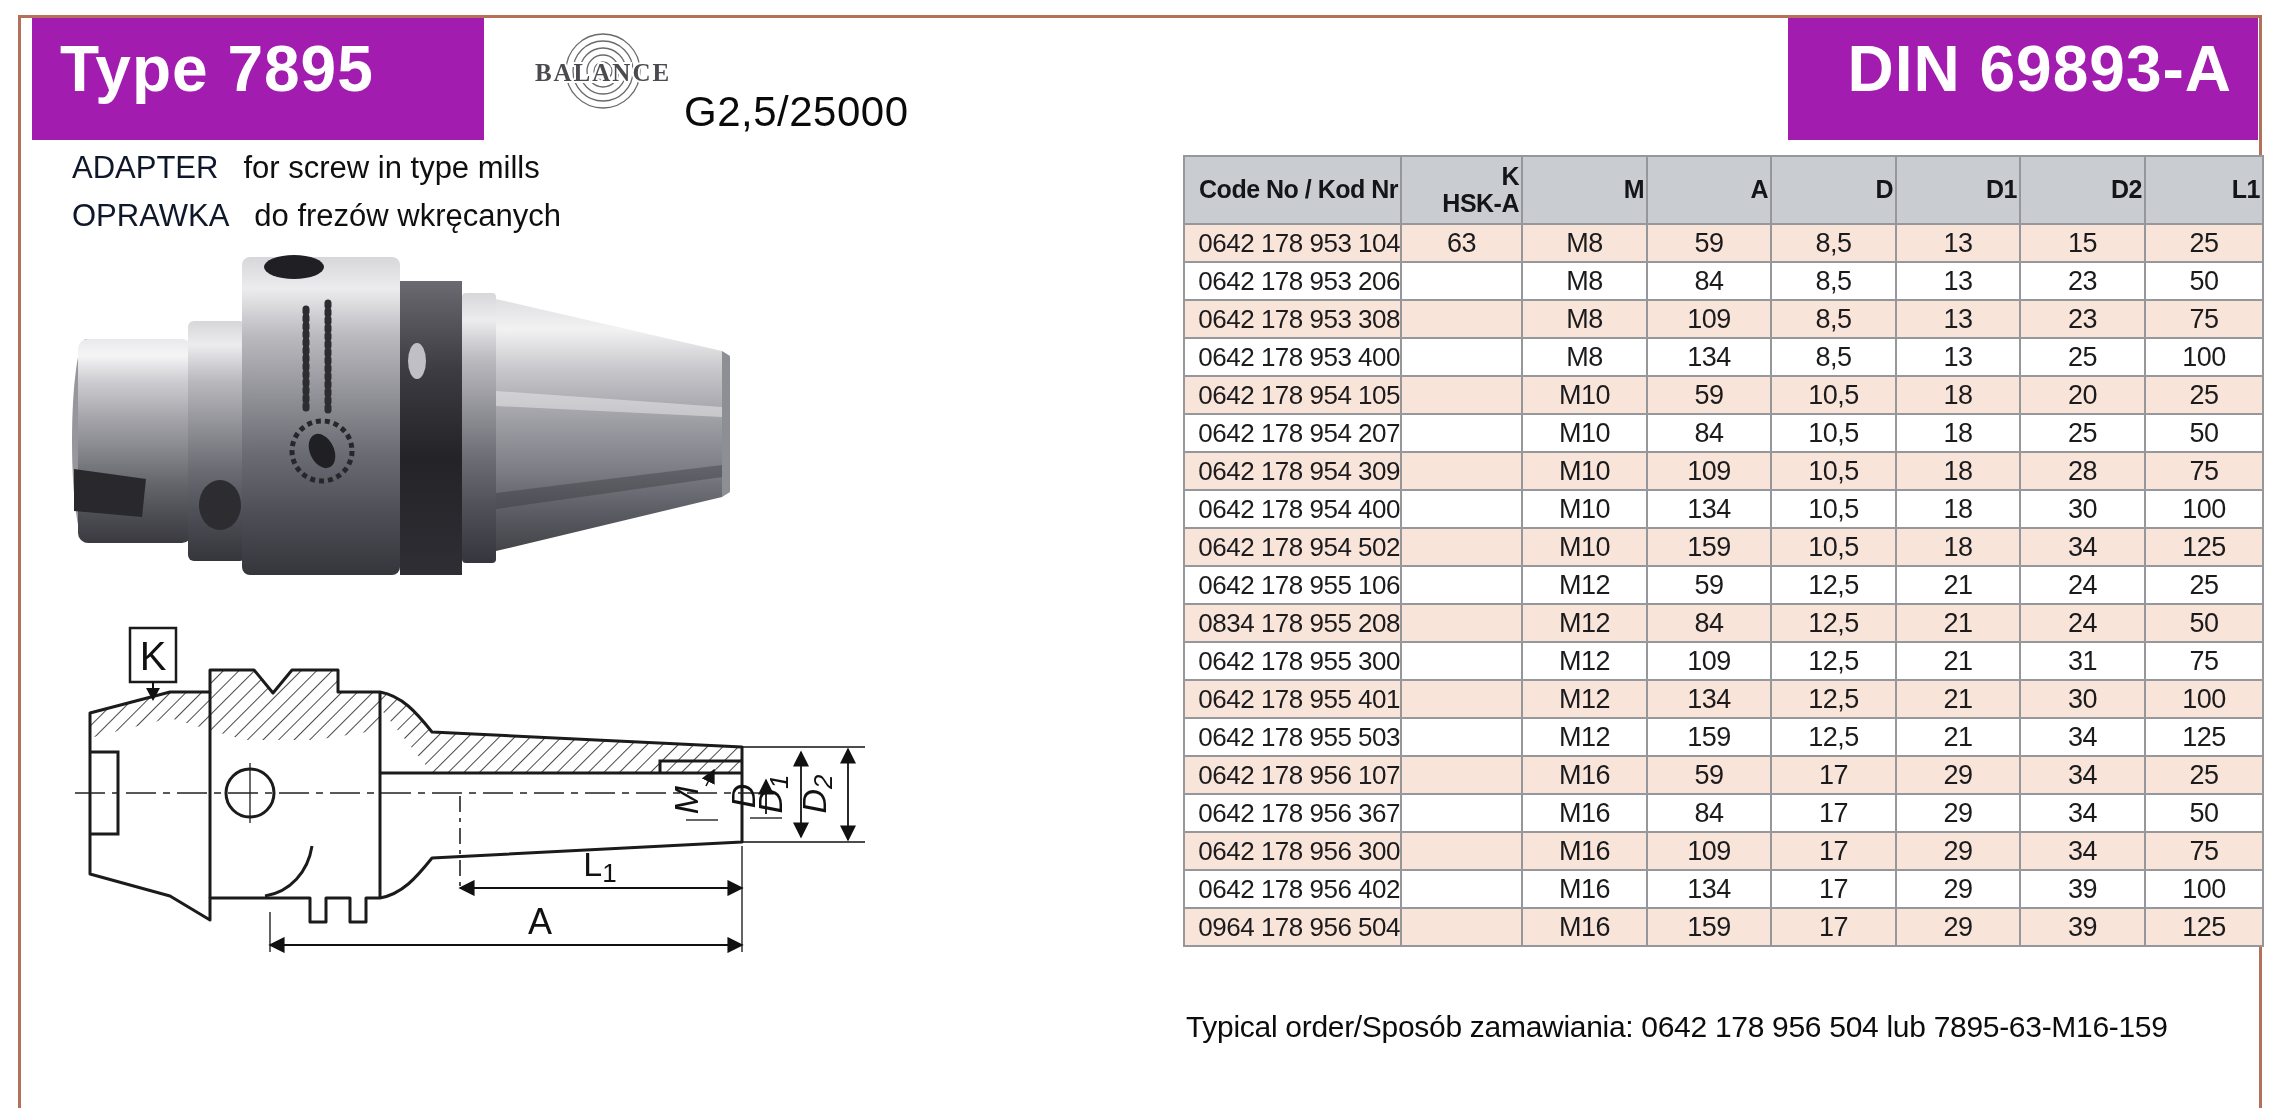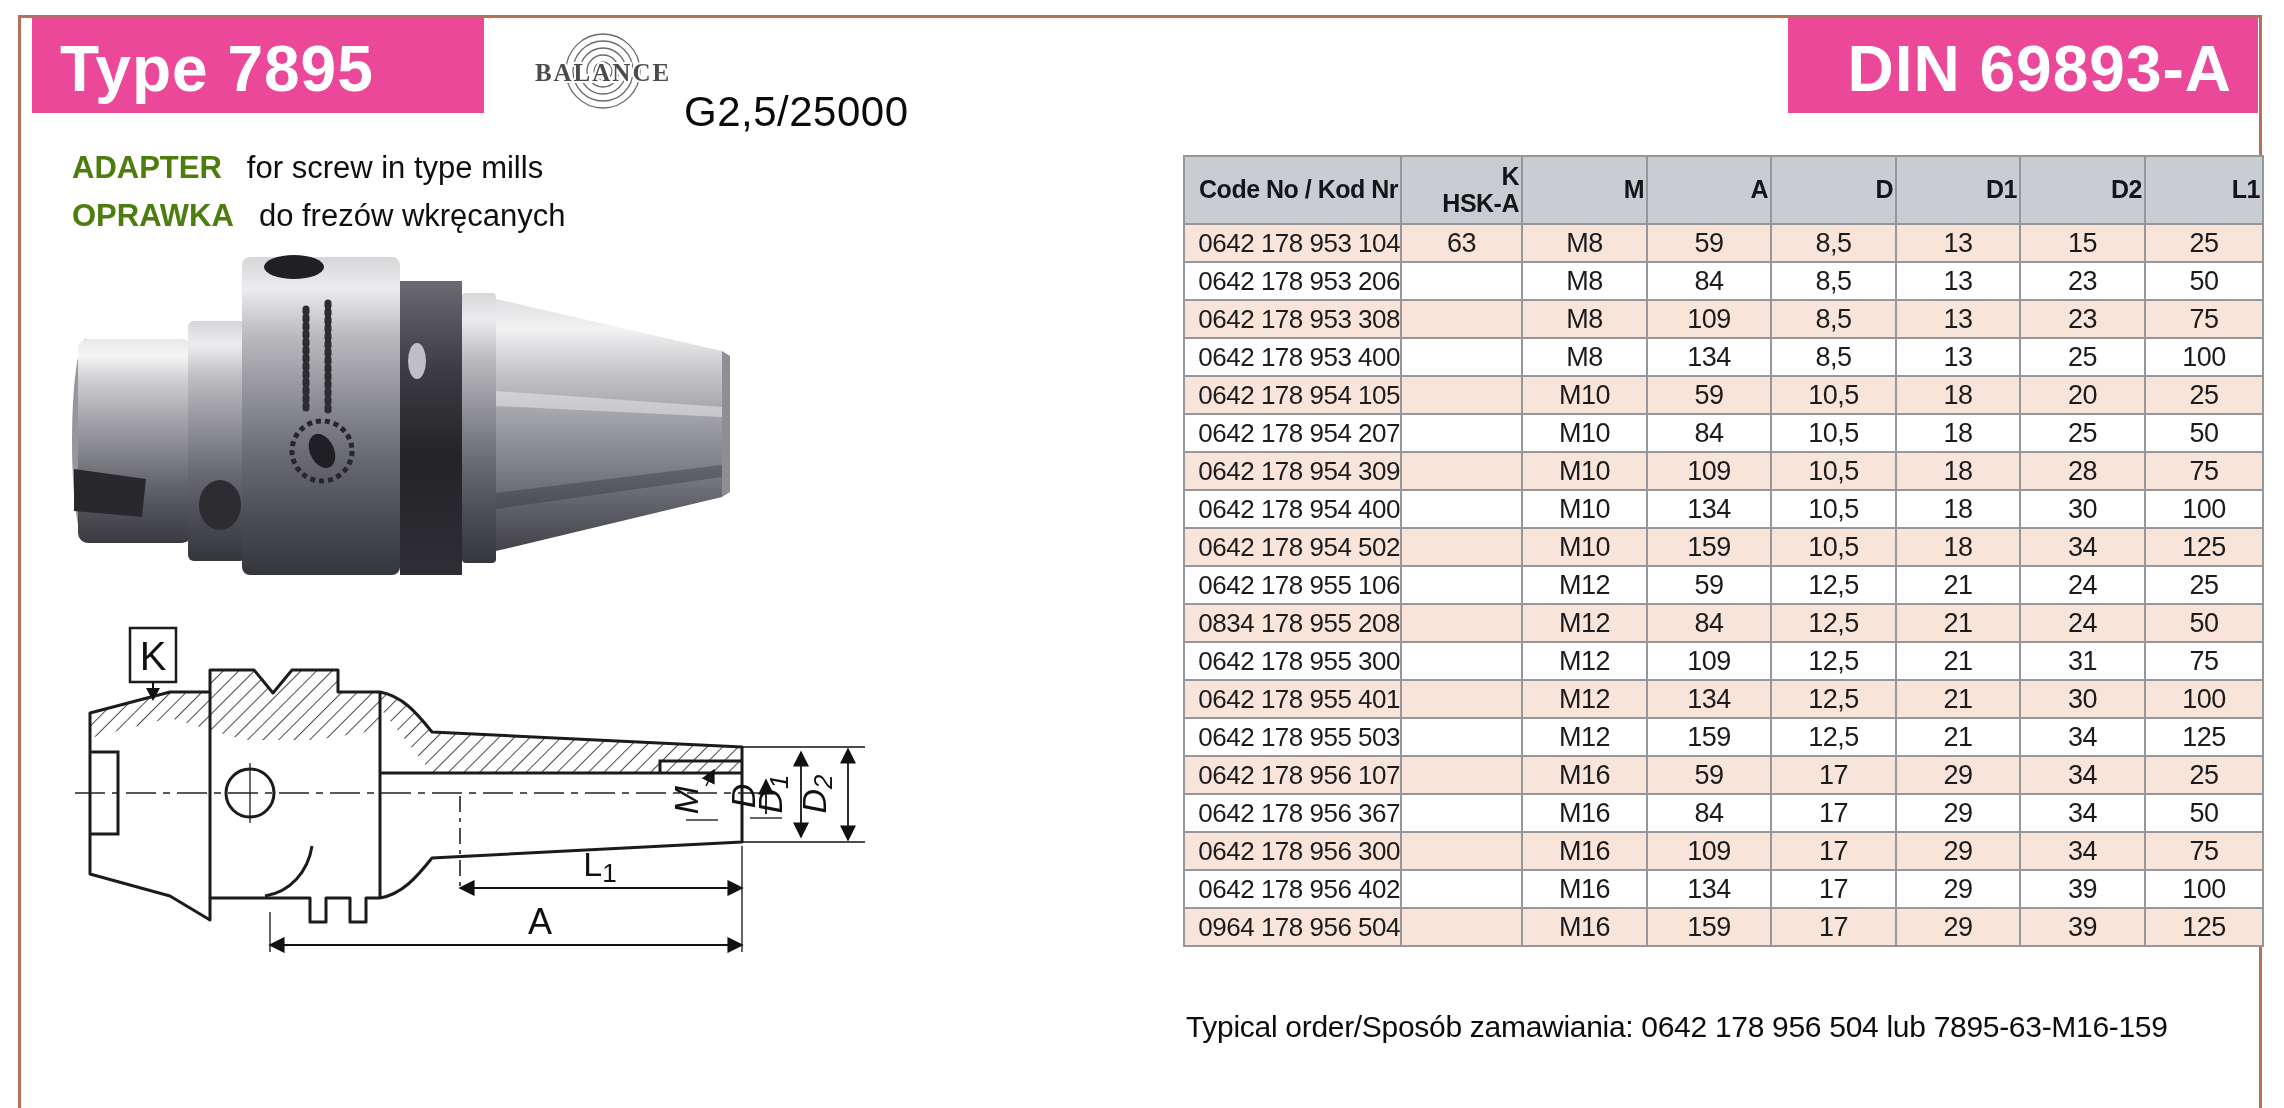--- a/index.html
+++ b/index.html
@@ -3,31 +3,31 @@
 <meta charset="utf-8">
 <style>
   html,body{margin:0;padding:0;background:#fff;}
   body{width:2284px;height:1108px;position:relative;overflow:hidden;
        font-family:"Liberation Sans",sans-serif;color:#111;}
   .accent{position:absolute;background:#b4705a;}
   #border-top{left:18px;top:15px;width:2244px;height:3px;}
   #border-left{left:18px;top:15px;width:3px;height:1093px;}
   #border-right{left:2259px;top:15px;width:3px;height:1093px;}
 
-  .title-box{position:absolute;top:18px;height:95px;background:#ec4899;color:#fff;
+  .title-box{position:absolute;top:18px;height:122px;background:#a21caf;color:#fff;
              font-weight:bold;font-size:64px;line-height:102px;box-sizing:border-box;
              letter-spacing:1px;}
   #type-box{left:32px;width:452px;padding-left:28px;}
   #din-box{left:1788px;width:470px;text-align:right;padding-right:26px;}
 
   #balance{position:absolute;left:450px;top:18px;width:250px;height:110px;}
   #balance-grade{position:absolute;left:684px;top:42px;font-size:42px;color:#0a0a0a;letter-spacing:0.5px;margin-top:46px;}
 
   #description{position:absolute;left:72px;top:144px;font-size:31px;line-height:48px;color:#0f0f0f;}
-  #description .kw{color:#4d7c0f;font-weight:bold;}
+  #description .kw{color:#0f172a;font-weight:normal;}
   #description .rest{margin-left:25px;}
 
   #photo{position:absolute;left:70px;top:243px;width:660px;height:345px;}
   #drawing{position:absolute;left:60px;top:600px;width:1120px;height:460px;}
   #drawing text{font-family:"Liberation Sans",sans-serif;}
 
   table.spec{position:absolute;left:1183px;top:155px;border-collapse:collapse;
              table-layout:fixed;background:#fff;}
   table.spec th,table.spec td{border:2px solid #95979b;box-sizing:border-box;}
   table.spec th{background:#c9ccd1;color:#141518;font-size:25px;font-weight:bold;

